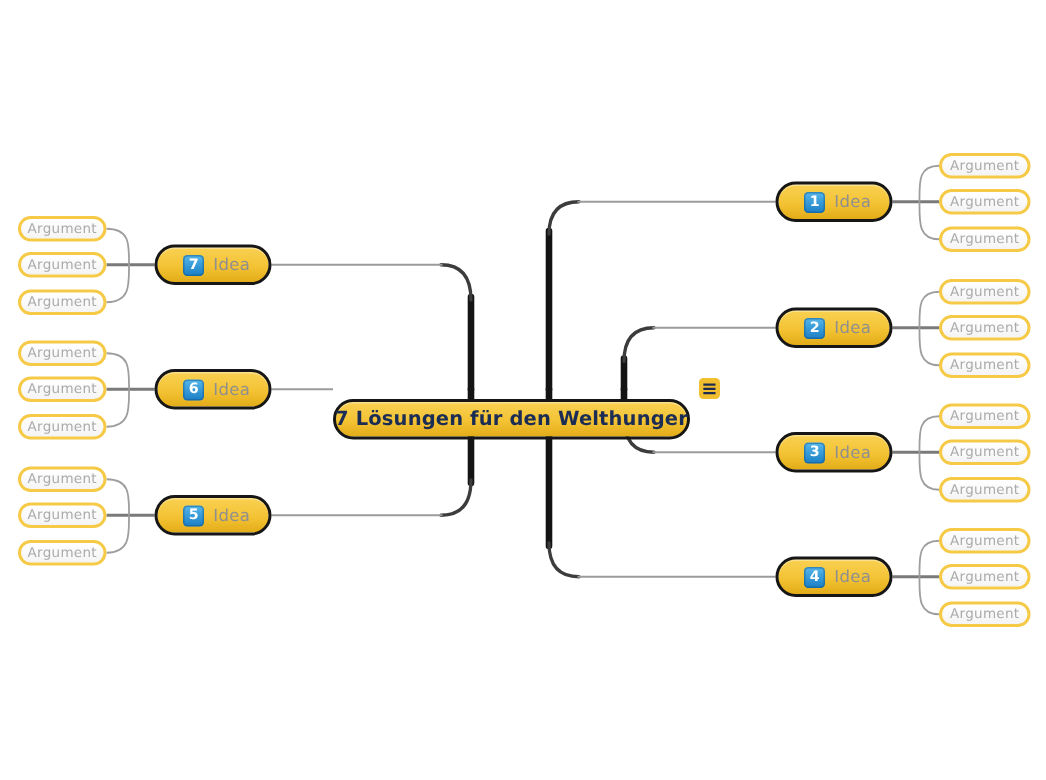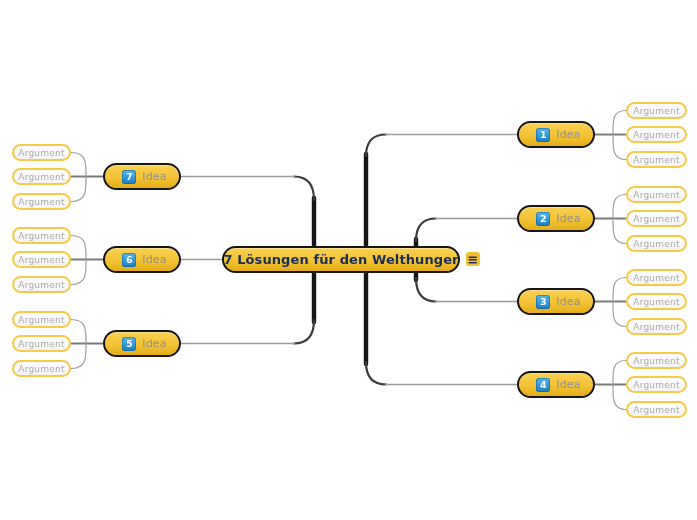--- a/index.html
+++ b/index.html
@@ -13,21 +13,21 @@
   .wire{stroke:#9b9b9b;stroke-width:1.3;fill:none;}
   .midwire{stroke:#7a7a7a;stroke-width:2;fill:none;}
   .fan{stroke:#9e9e9e;stroke-width:1.2;fill:none;}
 
   .node{position:absolute;z-index:2;box-sizing:border-box;display:flex;align-items:center;justify-content:center;}
   .gold{
     background:linear-gradient(180deg,#f9d052 0%,#f3c334 55%,#e3ac18 100%);
     border:2.5px solid #161616;border-radius:14px;
     box-shadow:inset 0 1px 0 rgba(255,255,255,.35);
   }
-  .central{width:238px;height:27px;}
+  .central{width:238px;height:27px;margin-top:20px;}
   .central-label{font-size:13px;font-weight:bold;color:#1b2c55;white-space:nowrap;letter-spacing:0.1px;}
   .idea{width:78px;height:27px;gap:6px;padding-left:5px;}
   .badge{
     width:14px;height:14px;border-radius:3px;flex:0 0 auto;
     background:linear-gradient(180deg,#55b7ea 0%,#1b7ec4 100%);
     box-shadow:inset 0 0 0 1px rgba(16,90,144,.5);
     display:flex;align-items:center;justify-content:center;
     color:#ffffff;font-size:9.5px;font-weight:bold;line-height:1;
   }
   .idea-label{font-size:11px;font-weight:normal;color:#8f8f8f;letter-spacing:0.2px;}

